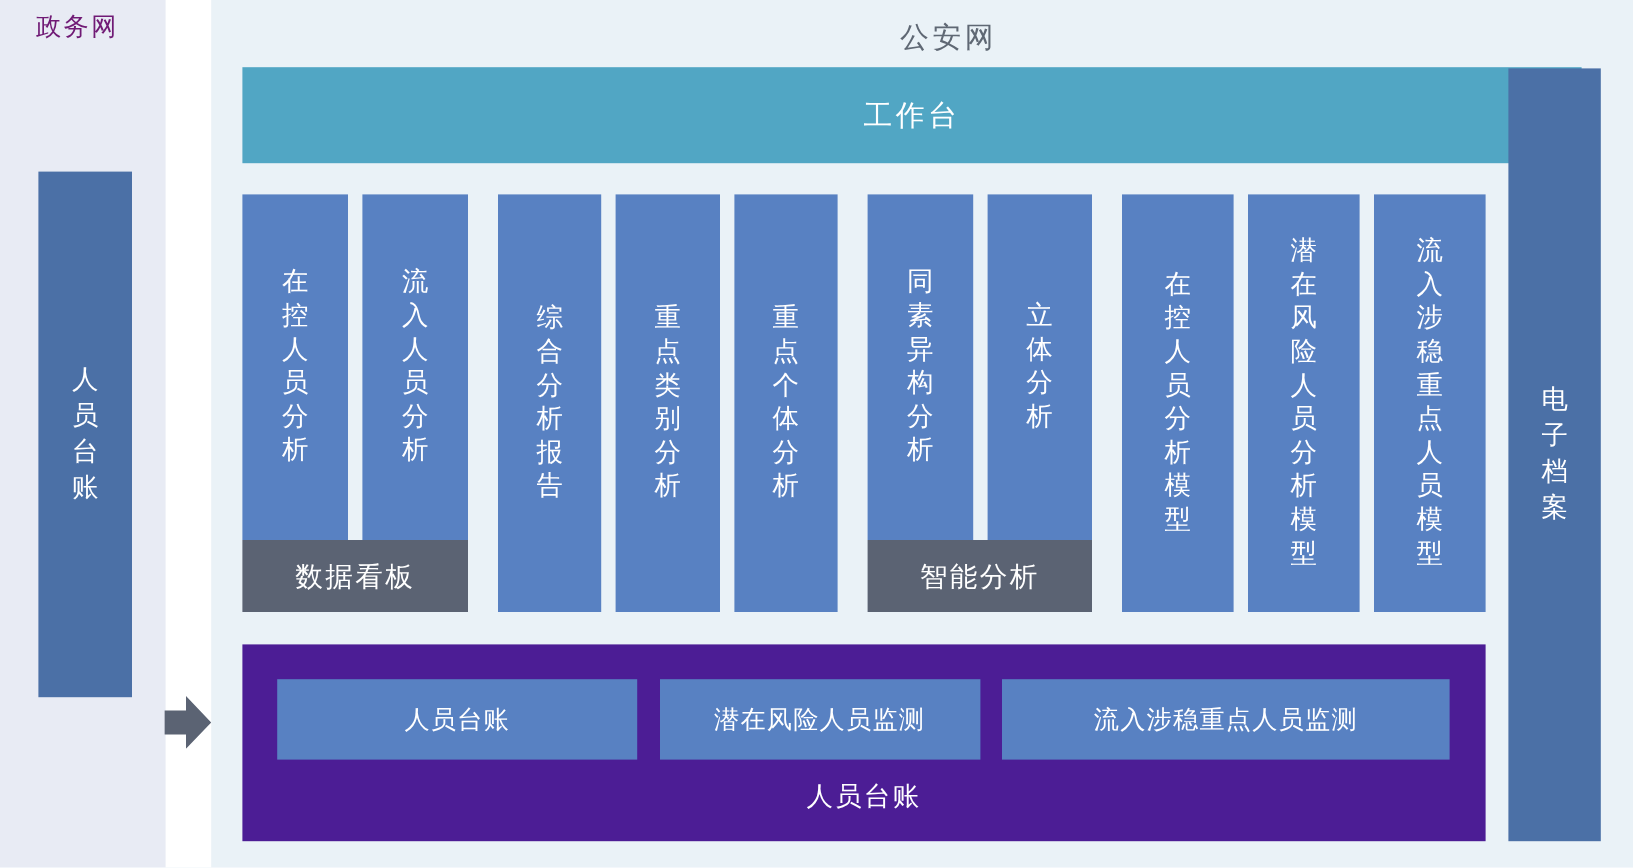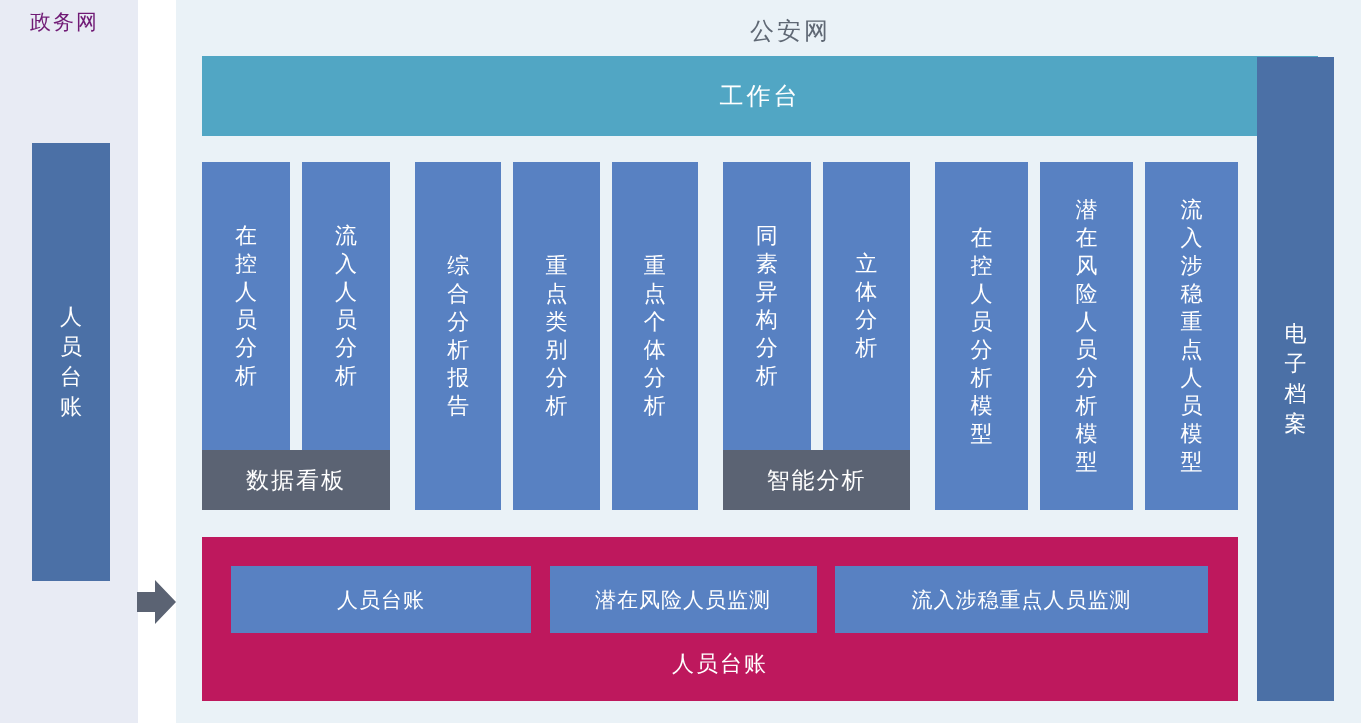--- a/index.html
+++ b/index.html
@@ -33,21 +33,21 @@
   .group-cols { flex:1; display:flex; gap:12px; }
   .module-col {
     flex:1; background:#5881c2; display:flex; align-items:center; justify-content:center;
   }
   .module-col .vtext div { line-height:28px; }
   .group-footer {
     height:60px; background:#5b6373; color:#ffffff; font-size:23px; letter-spacing:2px;
     display:flex; align-items:center; justify-content:center;font-family:Liberation Mono, monospace;
   }
   
-  #bottom-box { position:absolute; left:26px; top:537px; width:1036px; height:164px; background:#be185d; }
+  #bottom-box { position:absolute; left:26px; top:537px; width:1036px; height:164px; background:#4c1d95; }
   #bottom-buttons { position:absolute; top:29px; left:29px; right:30px; height:67px; display:flex; justify-content:space-between; }
   .bottom-btn {
     background:#5881c2; color:#ffffff; font-size:21px; letter-spacing:1px;
     display:flex; align-items:center; justify-content:center;
   }
   #bottom-label { position:absolute; top:112px; left:0; width:100%; text-align:center; color:#ffffff; font-size:22px; letter-spacing:2px; }
   
   #right-bar {
     position:absolute; left:1081px; top:57px; width:77px; height:644px;
     background:#4b70a6; display:flex; align-items:center; justify-content:center;

